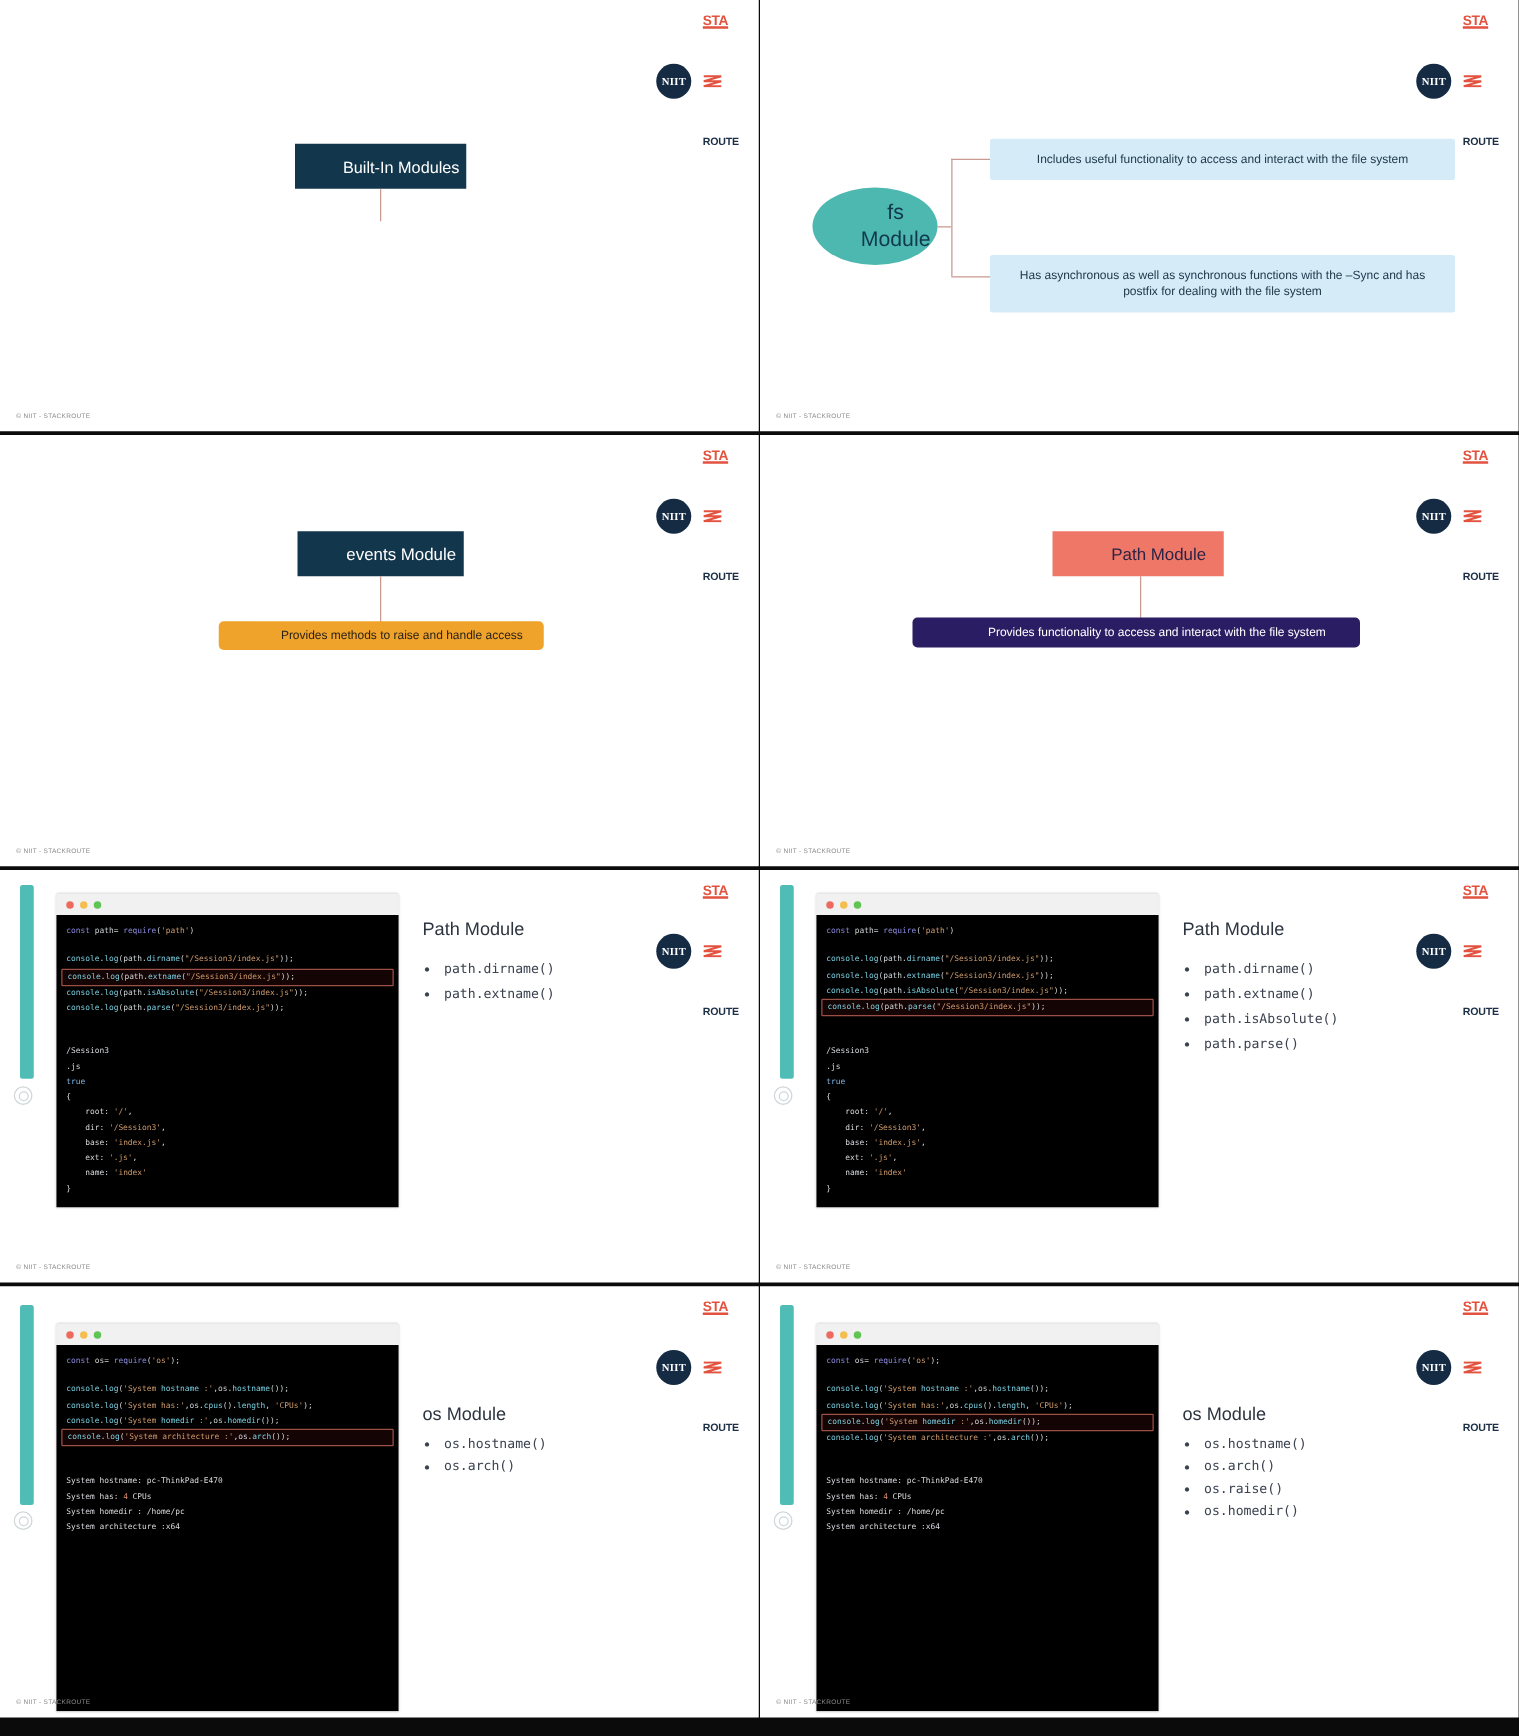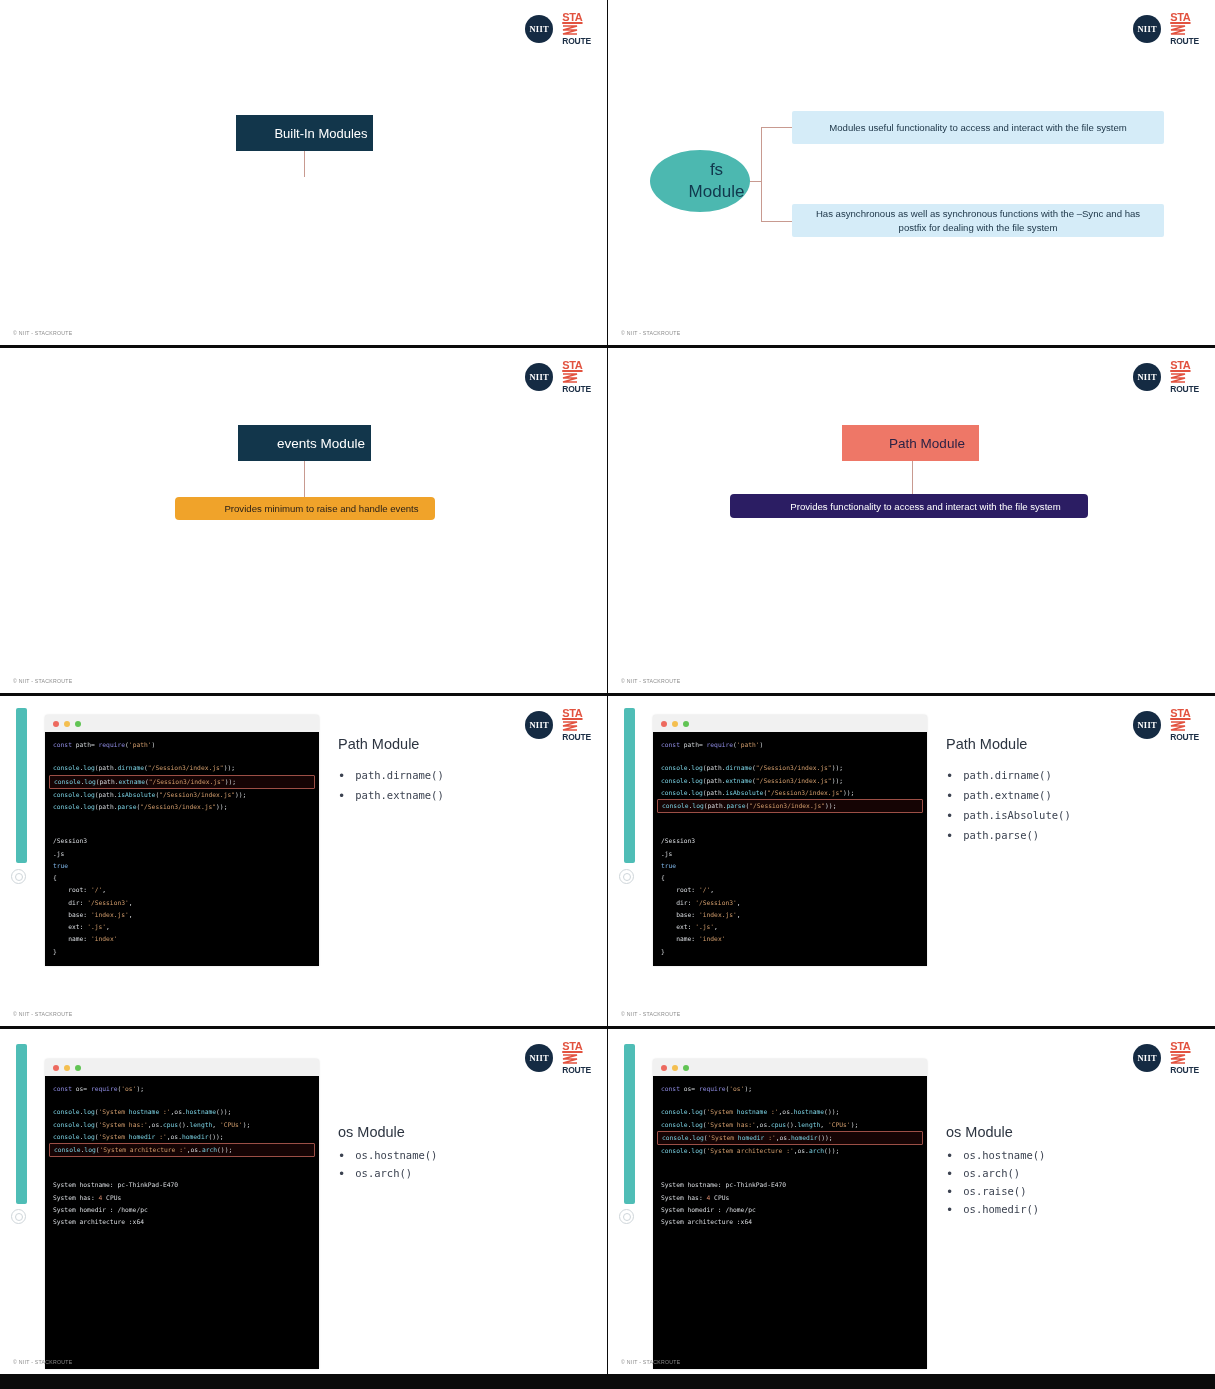--- a/index.html
+++ b/index.html
@@ -30,20 +30,21 @@
   .logo-niit{
     width:28px;height:28px;border-radius:50%;
     background:#152b43;
     display:flex;align-items:center;justify-content:center;
     color:#fff;font-size:8.5px;font-weight:bold;letter-spacing:.3px;
     font-family:"Liberation Serif", serif;
   }
   .logo-sr{
     display:flex;flex-direction:column;align-items:flex-start;
     line-height:1;
+    gap:36px;
   }
   .logo-sr .l1{color:#e2523f;font-size:11px;font-weight:bold;letter-spacing:-.3px;
       text-decoration:underline;text-decoration-thickness:1.5px;}
   .logo-sr .lmid{display:block;margin:-1px 0;}
   .logo-sr .l3{color:#1c2f46;font-size:8.5px;font-weight:bold;letter-spacing:-.2px;}
 
   
   .footer{
     position:absolute;left:13px;bottom:9px;
     font-size:5.2px;color:#8b8b8b;letter-spacing:.25px;
@@ -76,21 +77,21 @@
     left:42px;top:150px;width:100px;height:62px;
     border-radius:50%;background:#4cb8b0;color:#11384d;font-size:17px;
     line-height:1.3;
   }
   .s2-b1{
     left:184px;top:111px;width:372px;height:33px;
     background:#d5ecf8;color:#20394b;font-size:9.6px;
     border-radius:2px;line-height:1.4;padding:0 10px;
   }
   .s2-b2{
-    left:184px;top:204px;width:372px;height:33px;
+    left:184px;top:204px;width:372px;height:46px;
     background:#d5ecf8;color:#20394b;font-size:9.6px;
     border-radius:2px;line-height:1.4;padding:0 10px;
   }
   .s2-v{left:153px;top:127px;width:1px;height:94px;}
   .s2-h1{left:153px;top:127px;width:31px;height:1px;}
   .s2-h2{left:153px;top:221px;width:31px;height:1px;}
   .s2-hm{left:142px;top:181px;width:11px;height:1px;}
 
   
   .s3-title{
@@ -216,41 +217,41 @@
     <div class="node s2-ellipse">
       <div>
         <div>fs</div>
         <div>Module</div>
       </div>
     </div>
     <div class="connector s2-hm"></div>
     <div class="connector s2-v"></div>
     <div class="connector s2-h1"></div>
     <div class="connector s2-h2"></div>
-    <div class="node s2-b1">Modules useful functionality to access and interact with the file system</div>
+    <div class="node s2-b1">Includes useful functionality to access and interact with the file system</div>
     <div class="node s2-b2">Has asynchronous as well as synchronous functions with the –Sync and has postfix for dealing with the file system</div>
     <div class="footer">© NIIT - STACKROUTE</div>
   </div>
 
   <div class="slide">
     <div class="logo">
       <div class="logo-niit">NIIT</div>
       <div class="logo-sr">
         <span class="l1">STA</span>
         <span class="lmid">
           <svg width="16" height="10" viewBox="0 0 16 10" aria-hidden="true">
             <path d="M1 1 L15 1 L1 5 L15 5 L1 9 L15 9" stroke="#e2523f" stroke-width="1.6" fill="none"></path>
           </svg>
         </span>
         <span class="l3">ROUTE</span>
       </div>
     </div>
     <div class="node s3-title" style="top:77px">events Module</div>
     <div class="connector s3-line" style="top:113px"></div>
-    <div class="node s3-body" style="top:149px">Provides minimum to raise and handle events</div>
+    <div class="node s3-body" style="top:149px">Provides methods to raise and handle access</div>
     <div class="footer">© NIIT - STACKROUTE</div>
   </div>
 
   <div class="slide">
     <div class="logo">
       <div class="logo-niit">NIIT</div>
       <div class="logo-sr">
         <span class="l1">STA</span>
         <span class="lmid">
           <svg width="16" height="10" viewBox="0 0 16 10" aria-hidden="true">

